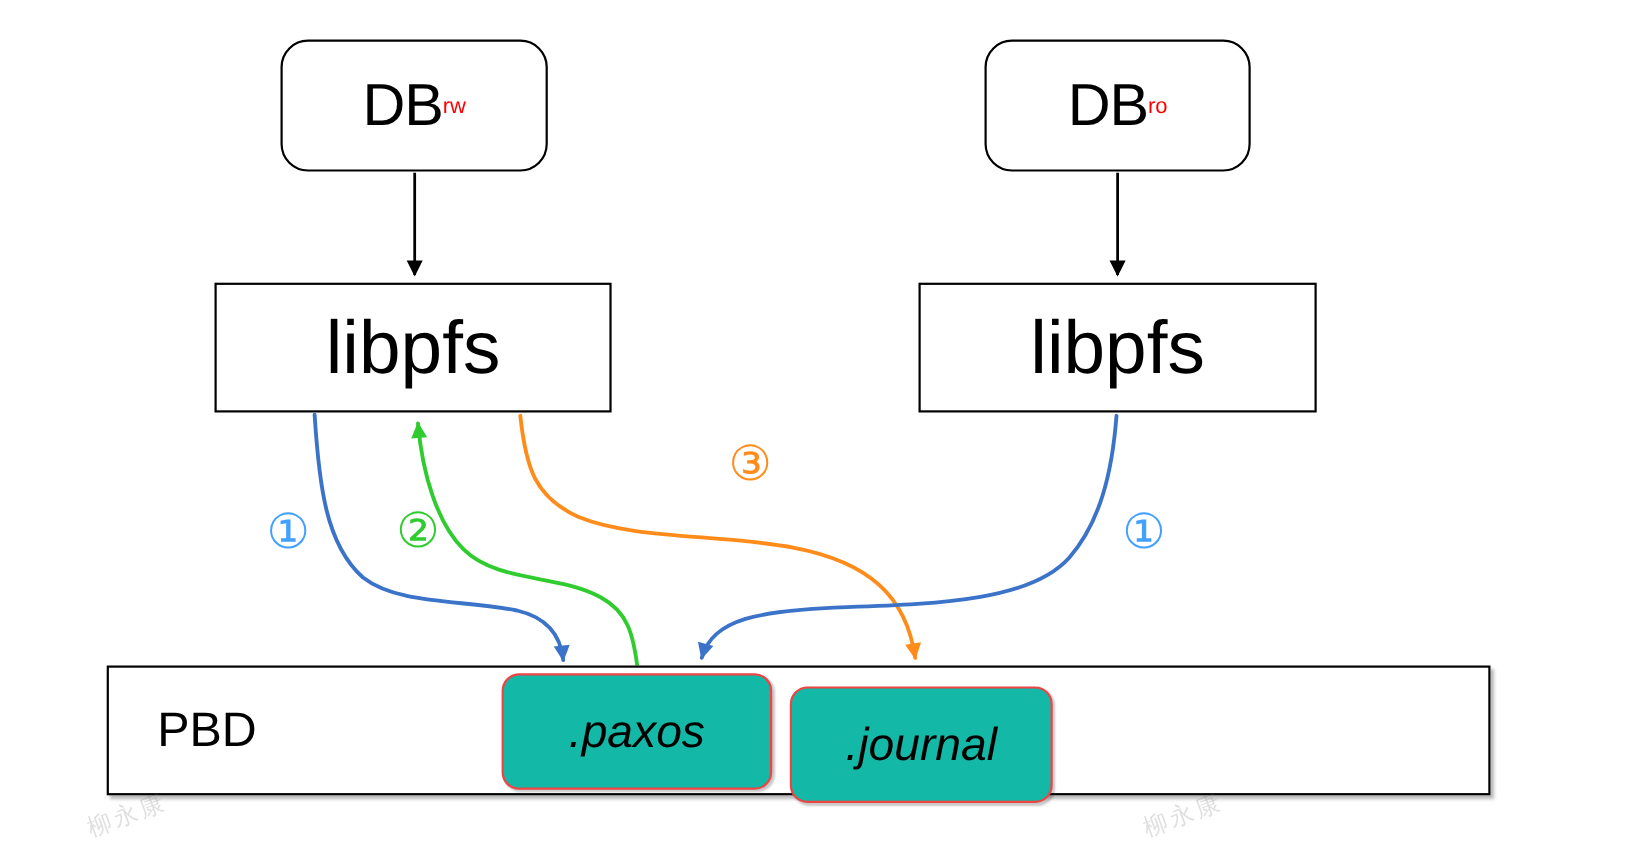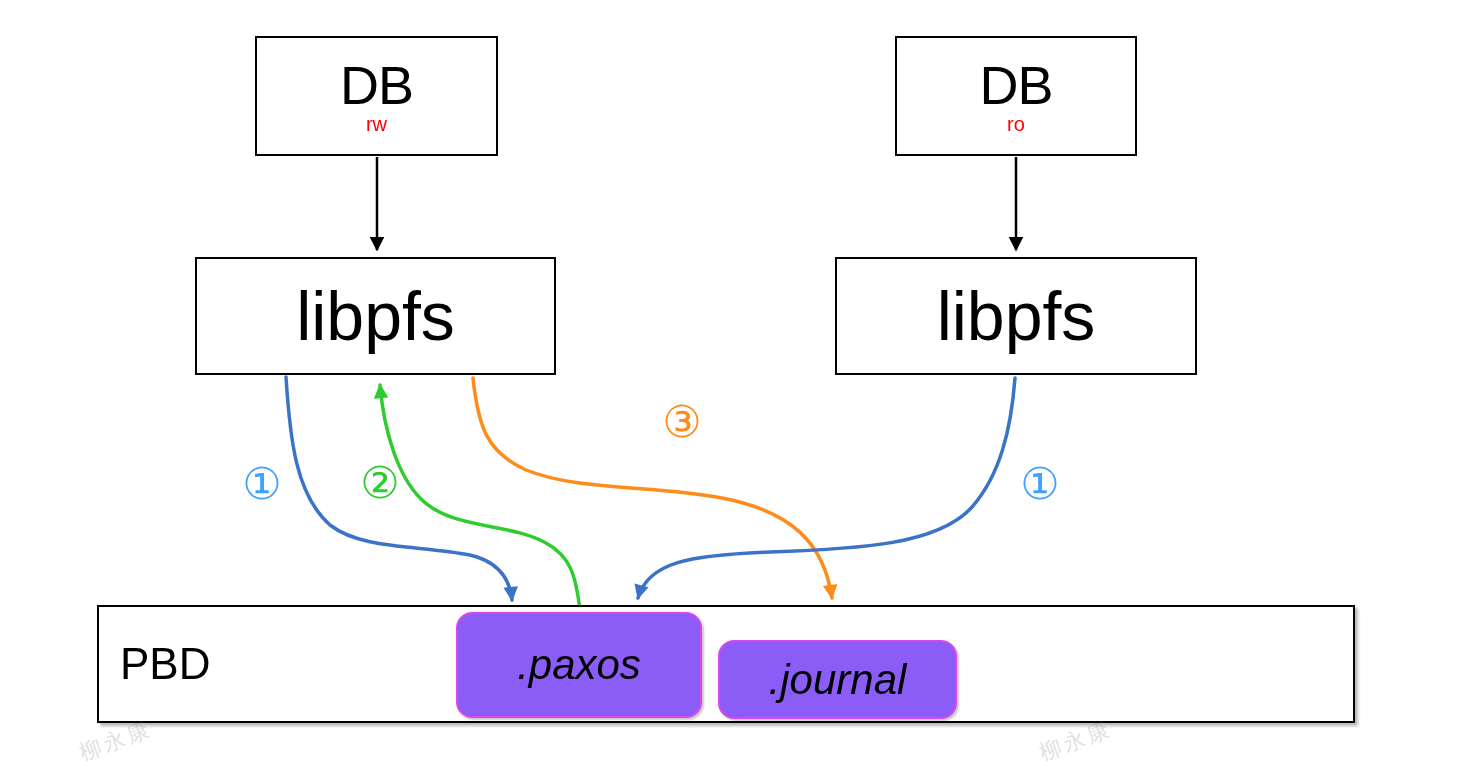--- a/index.html
+++ b/index.html
@@ -20,33 +20,33 @@
   .box {
     position: absolute;
     background: #ffffff;
     border: 2px solid #000000;
     box-sizing: border-box;
     display: flex;
     align-items: center;
     justify-content: center;
     color: #000000;
   }
-  .db-box { flex-direction: column; }
+  .db-box { flex-direction: row; border-radius: 25px; }
   .db-label { font-size: 54px; line-height: 1.0; letter-spacing: -1px; }
   .mode-tag { font-size: 20px; line-height: 1.0; margin-top: 2px; color: #ff0000; }
   .libpfs-label { font-size: 68px; line-height: 1.0; }
   .pbd-box {
     justify-content: flex-start;
-    padding-left: 21px;
+    padding-left: 44px;
     box-shadow: 3px 3px 3px rgba(0,0,0,0.28);
   }
   .pbd-label { font-size: 44px; }
   .file-box {
-    background: #8b5cf6;
-    border: 2px solid #d946ef;
+    background: #14b8a6;
+    border: 2px solid #ef4444;
     border-radius: 16px;
     box-shadow: 2px 2px 2px rgba(0,0,0,0.22);
     justify-content: center;
   }
   .file-label { font-size: 42px; font-style: italic; }
   .edge-label {
     position: absolute;
     transform: translate(-50%, -50%);
     font-size: 44px;
     line-height: 1.0;
@@ -117,21 +117,21 @@
   </div>
 
   <div class="box pbd-box" style="left:97px; top:605px; width:1258px; height:118px;">
     <span class="pbd-label">PBD</span>
   </div>
 
   <div class="box file-box" style="left:456px; top:612px; width:246px; height:106px;">
     <span class="file-label">.paxos</span>
   </div>
 
-  <div class="box file-box" style="left:718px; top:640px; width:239px; height:79px;">
+  <div class="box file-box" style="left:718px; top:624px; width:239px; height:106px;">
     <span class="file-label">.journal</span>
   </div>
 
   <div class="edge-label lbl-blue" style="left:262px; top:484px;">①</div>
   <div class="edge-label lbl-green" style="left:380px; top:483px;">②</div>
   <div class="edge-label lbl-orange" style="left:682px; top:422px;">③</div>
   <div class="edge-label lbl-blue" style="left:1040px; top:484px;">①</div>
 
   <div class="watermark" style="left:78px; top:726px;">柳永康</div>
   <div class="watermark" style="left:1038px; top:726px;">柳永康</div>

